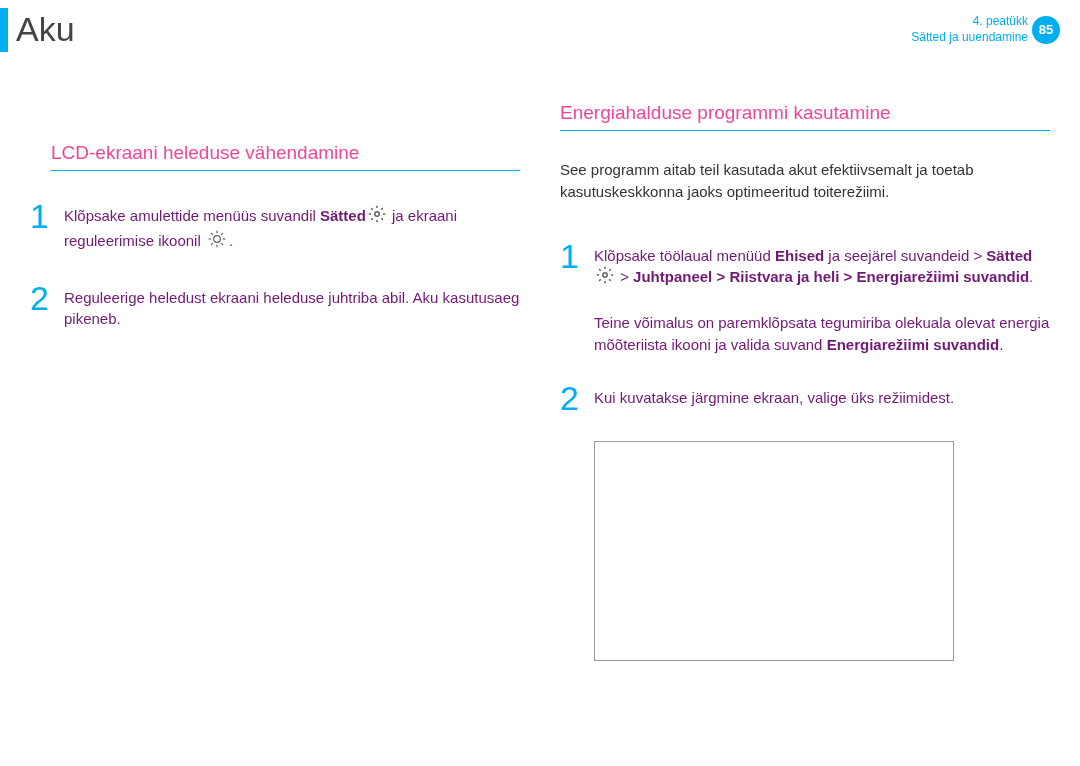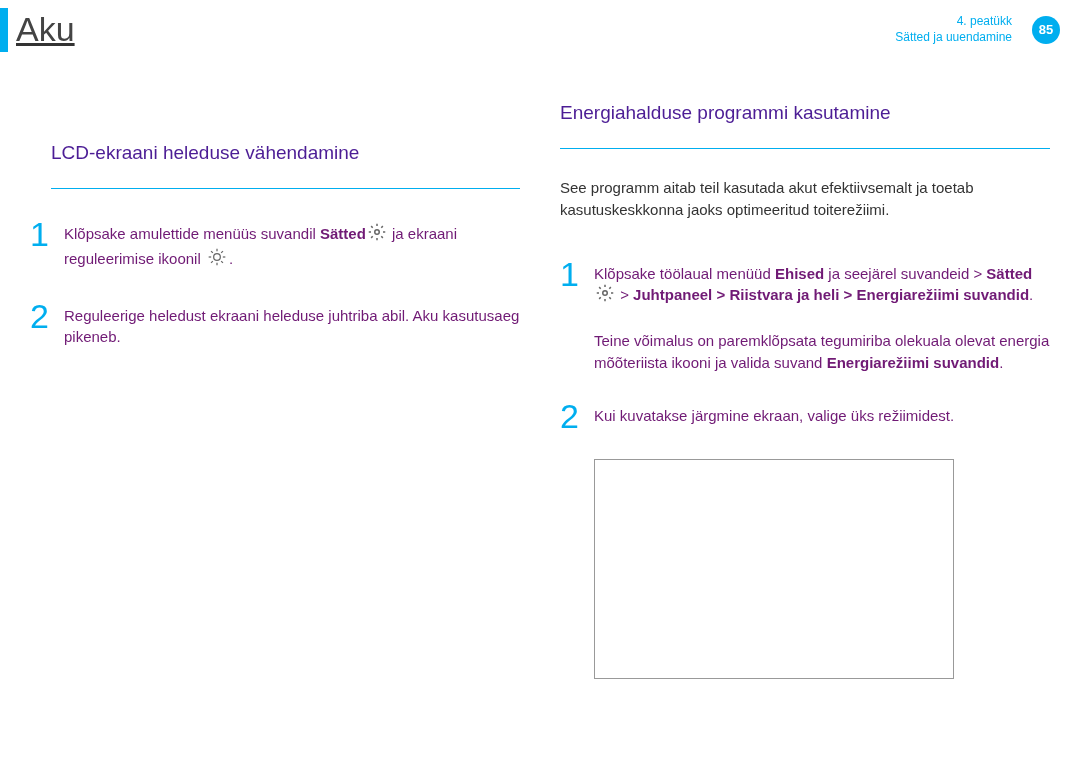--- a/index.html
+++ b/index.html
@@ -14,38 +14,37 @@
   }
   .header {
     display: flex;
     justify-content: space-between;
     align-items: flex-start;
     padding: 8px 20px 0 0;
   }
   .title-group {
     display: flex;
     align-items: flex-start;
-    text-decoration: underline;
   }
   .title-bar {
     width: 8px;
     height: 44px;
     background: #00aeef;
     margin-right: 8px;
   }
   .page-title {
     font-size: 34px;
     font-weight: 400;
     color: #444;
     padding-top: 2px;
   }
   .header-right {
     display: flex;
     align-items: center;
-    gap: 20px;
+    gap: 4px;
     padding-top: 6px;
   }
   .chapter-info {
     text-align: right;
     font-size: 12px;
     color: #00aeef;
     line-height: 1.3;
   }
   .page-number {
     width: 28px;
@@ -63,23 +62,23 @@
     display: flex;
     gap: 40px;
     padding: 50px 30px 0 30px;
   }
   .column {
     flex: 1;
   }
   .section-heading {
     font-size: 19px;
     font-weight: 400;
-    color: #4c1d95;
+    color: #ec4899;
     border-bottom: 1px solid #00aeef;
-    padding-bottom: 24px;
+    padding-bottom: 6px;
     margin-bottom: 28px;
   }
   .left .section-heading { margin-top: 40px; margin-left: 21px; }
   .intro-para {
     font-size: 15px;
     color: #333;
     line-height: 1.45;
     margin-bottom: 36px;
   }
   .step {

